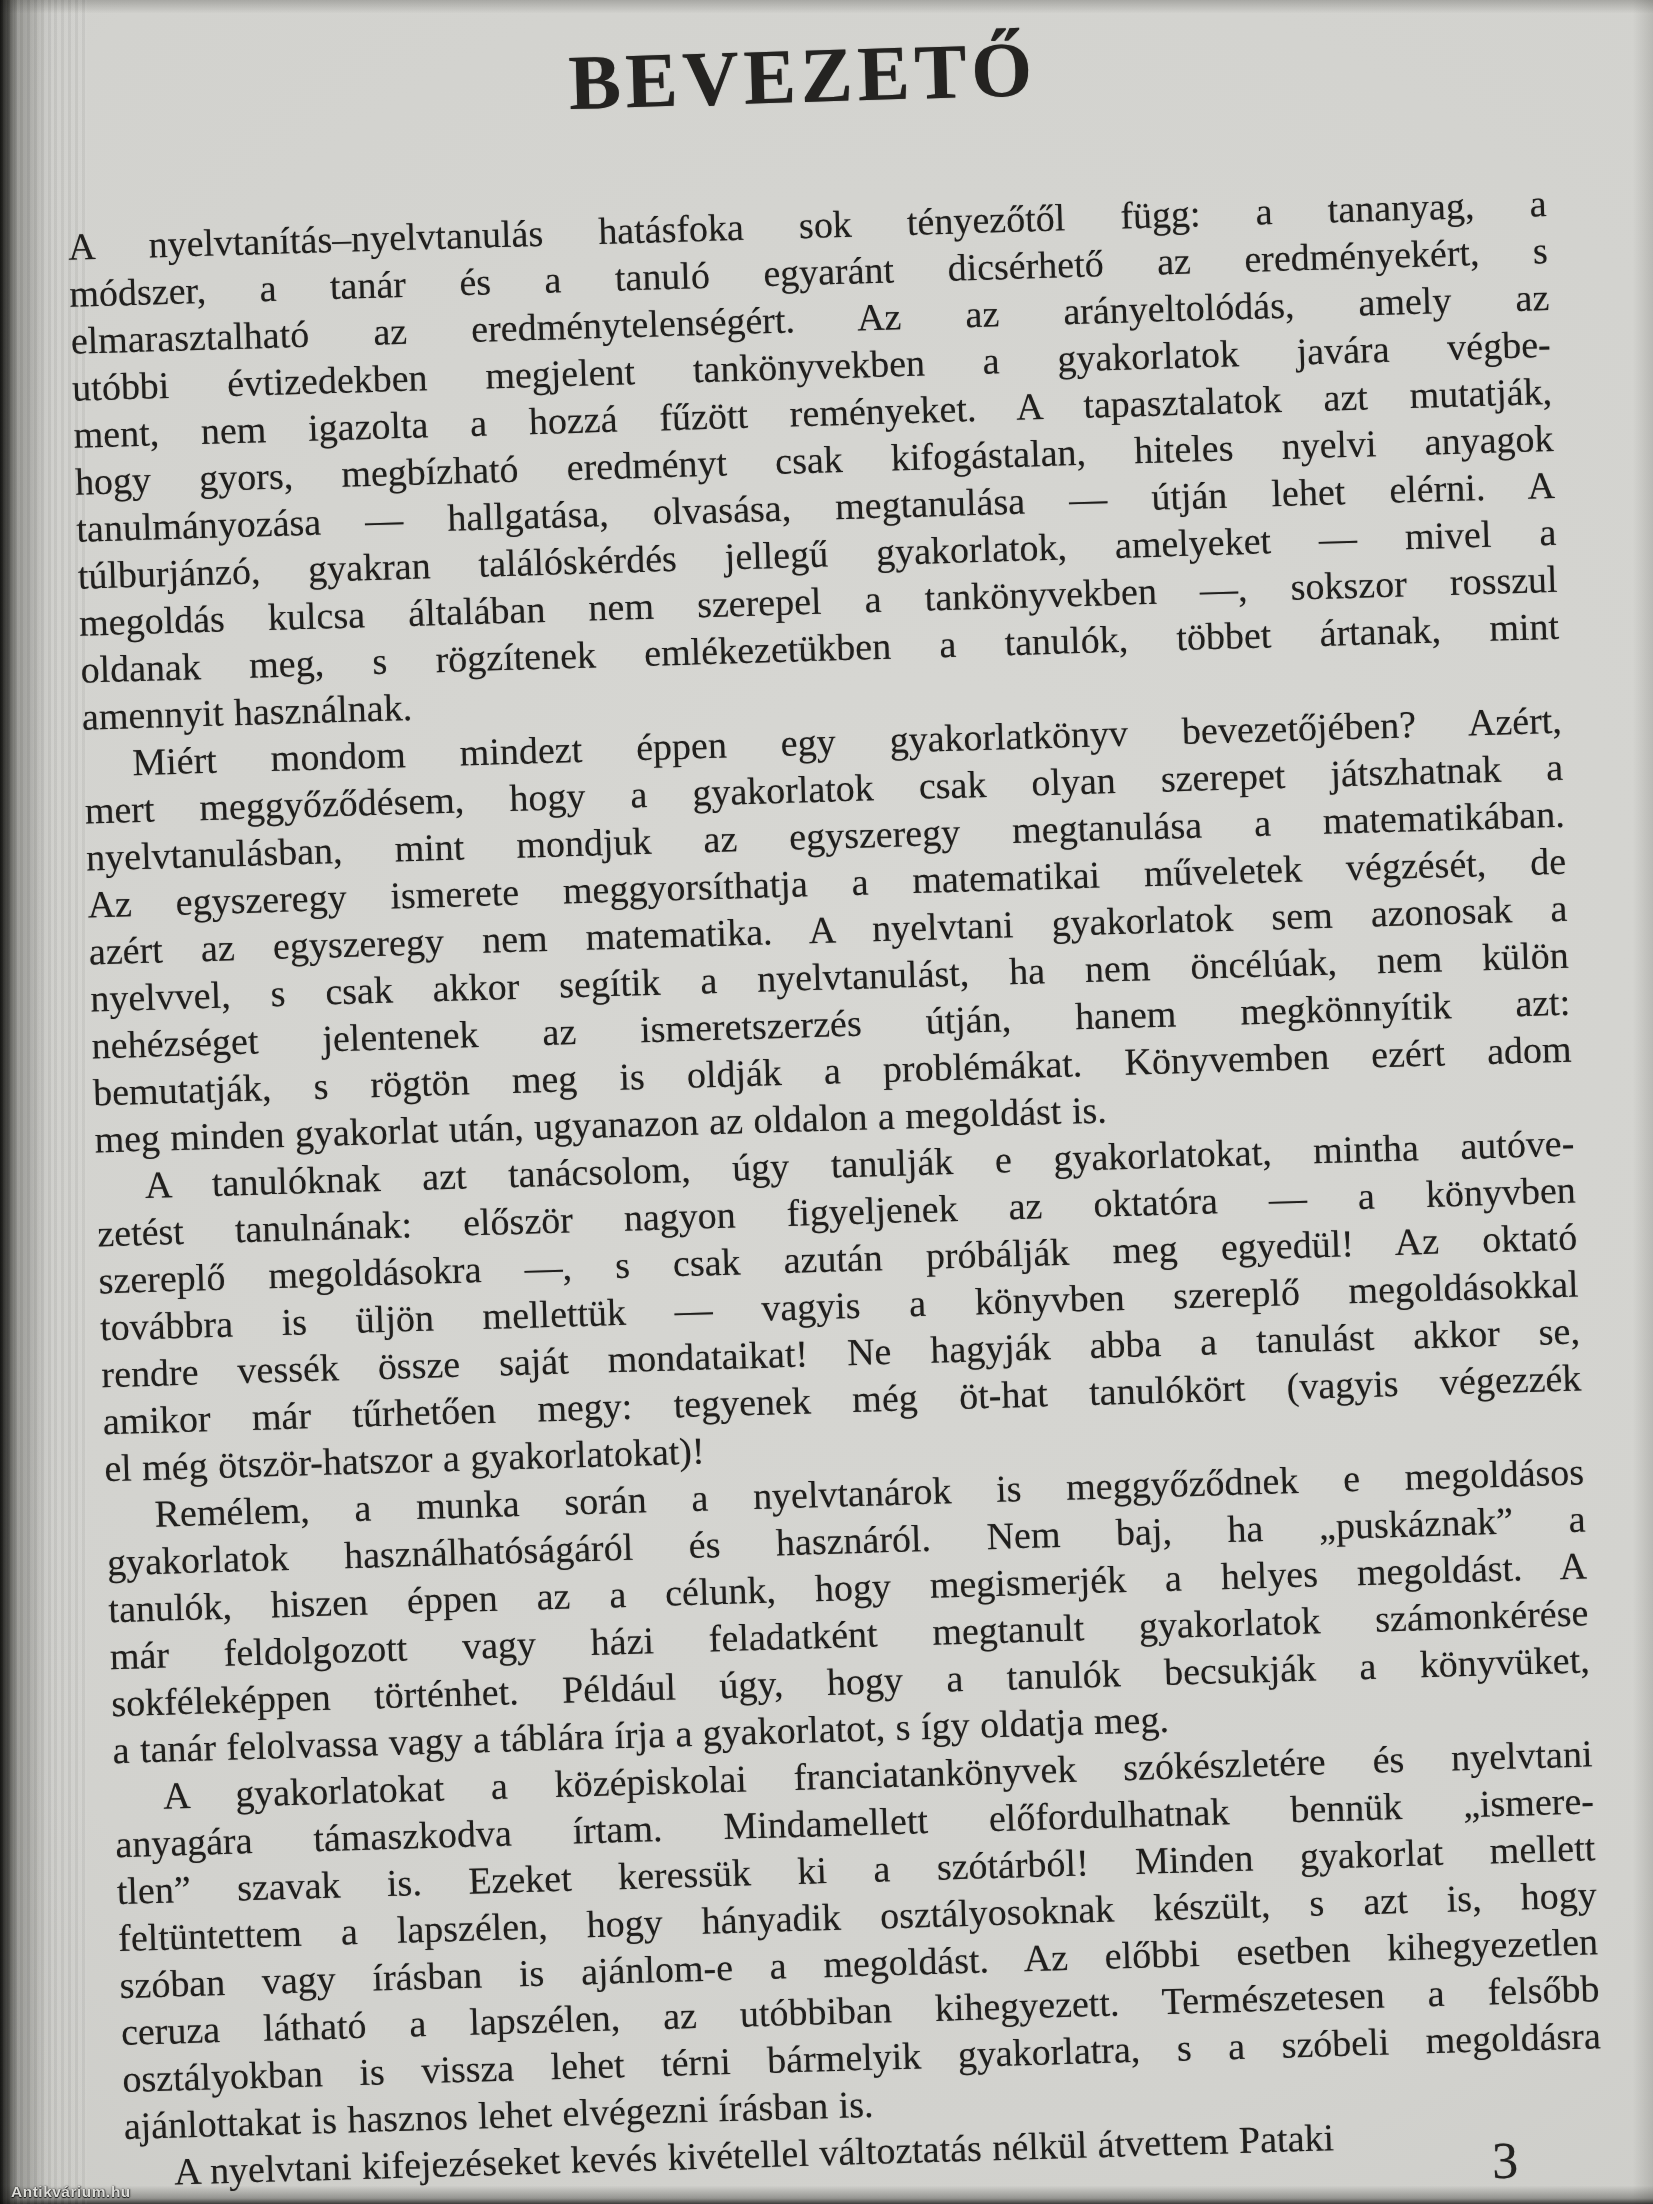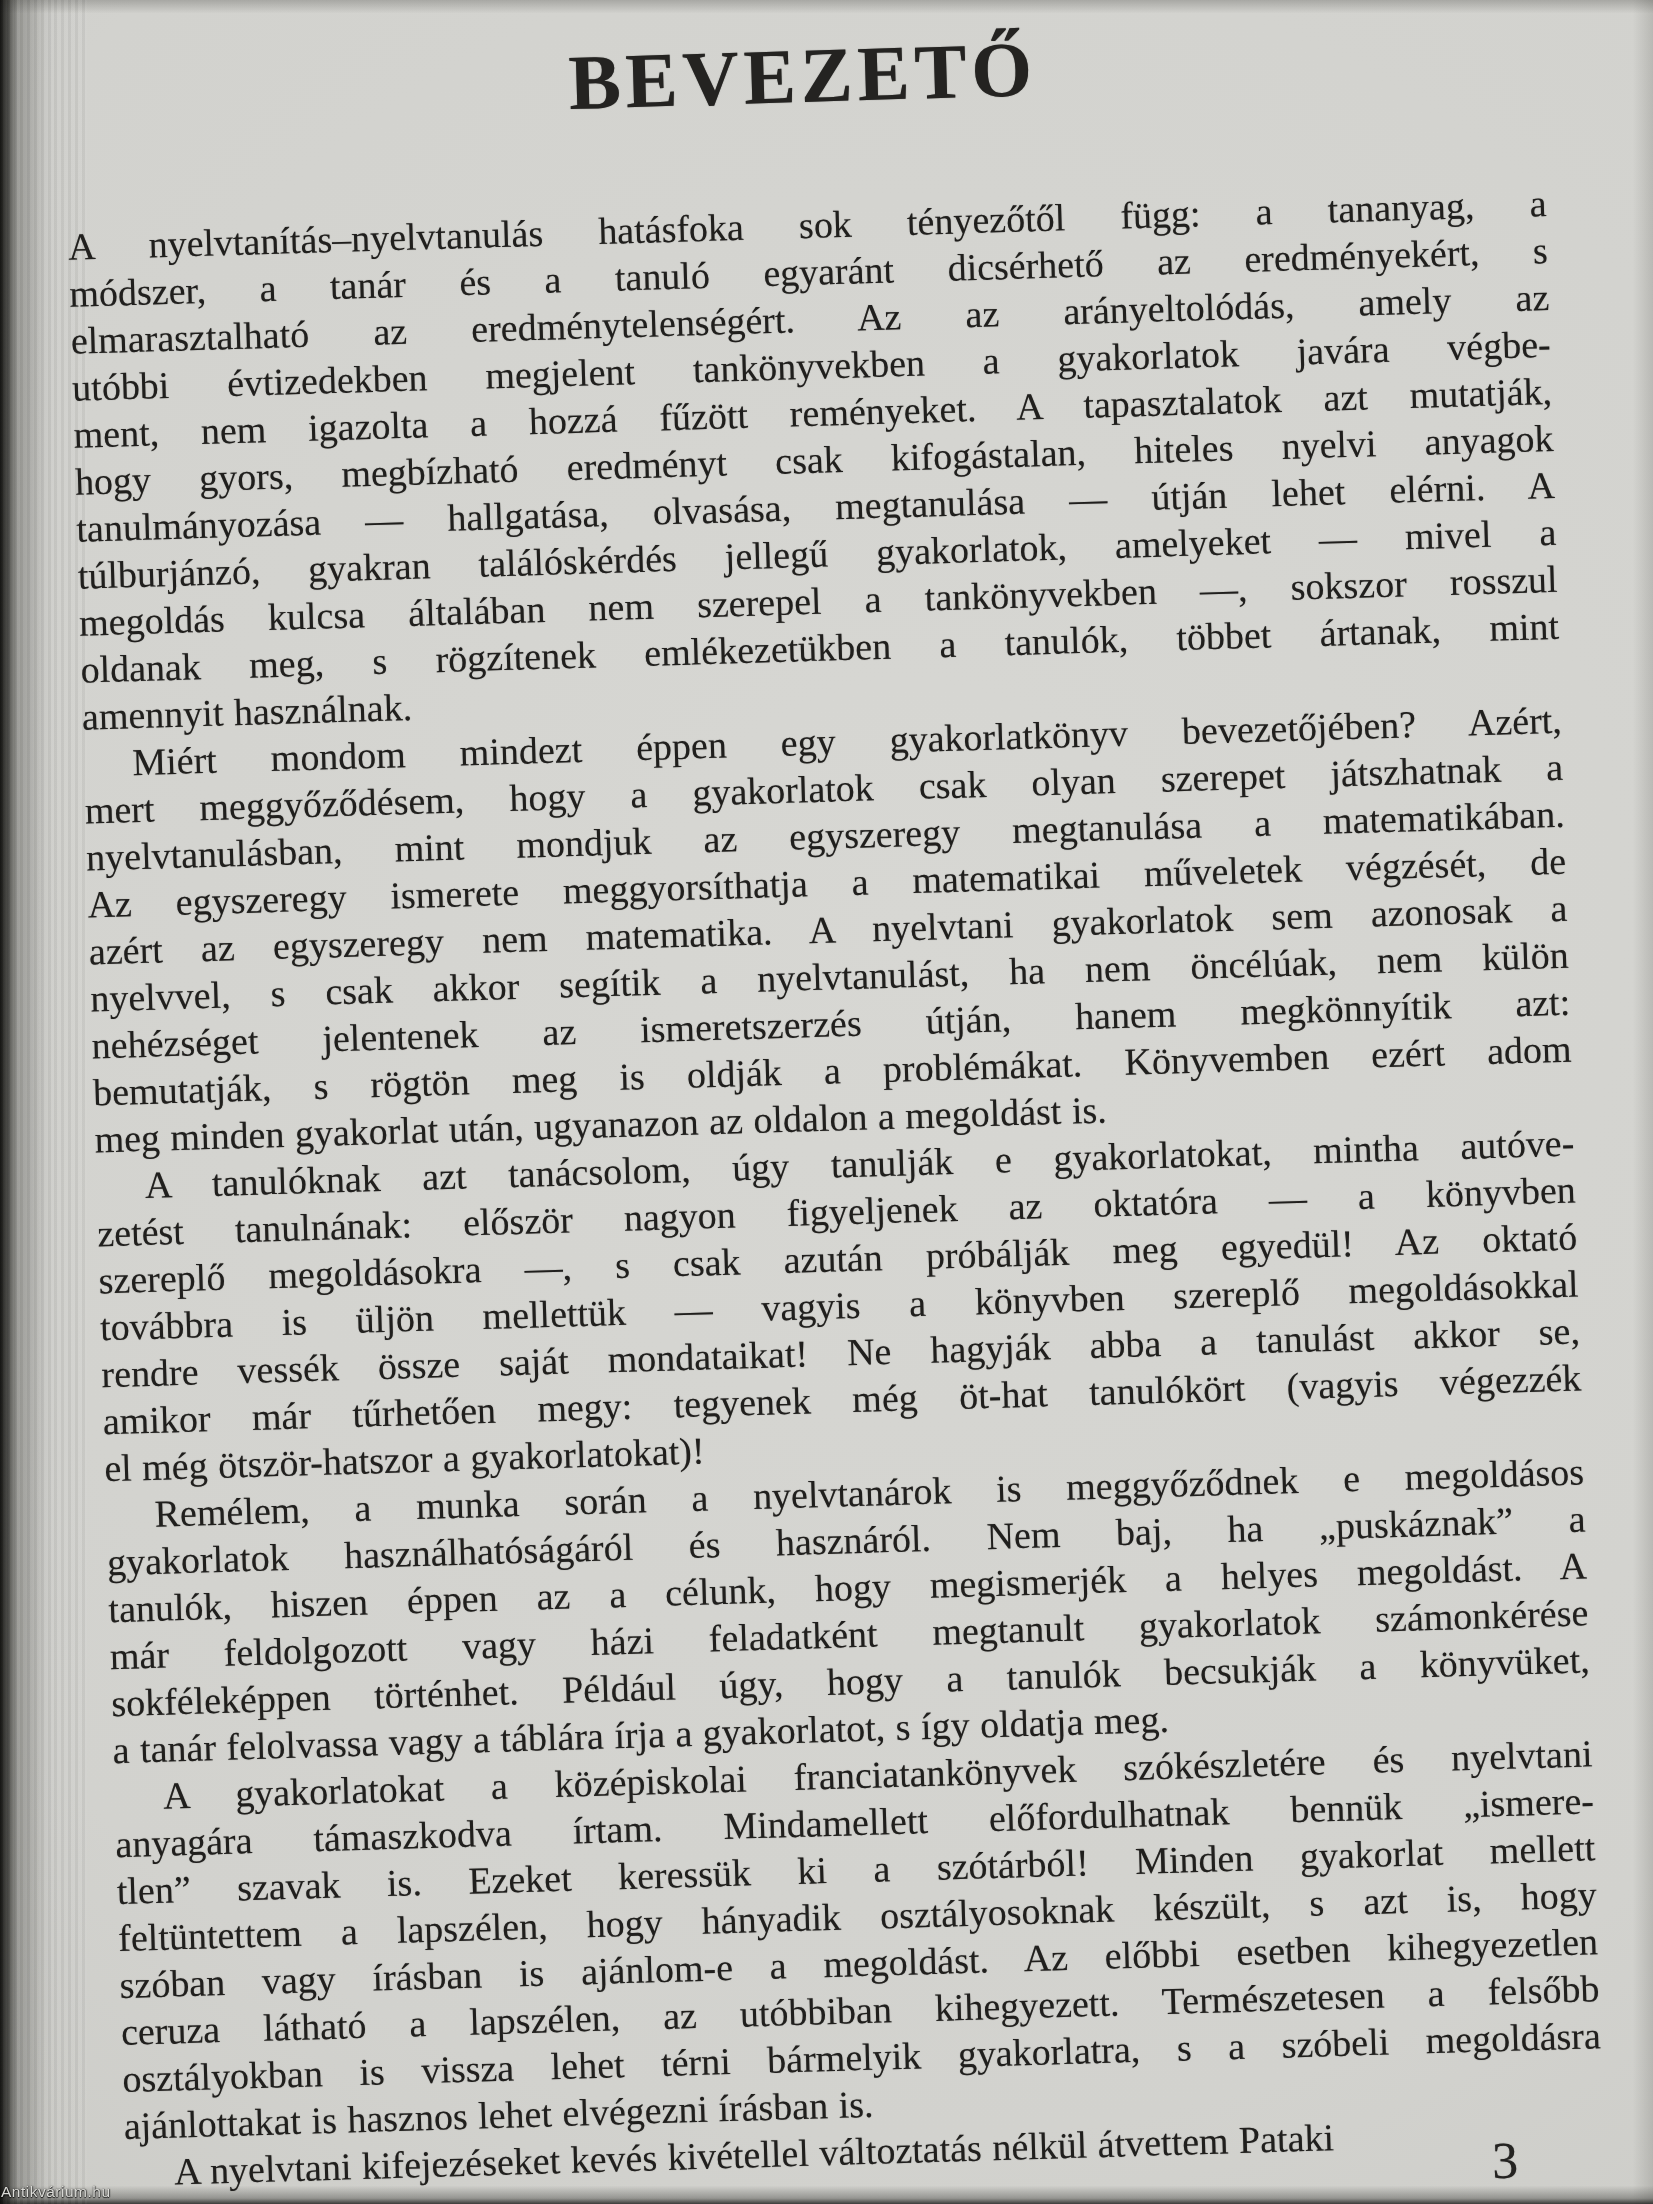--- a/index.html
+++ b/index.html
@@ -67,24 +67,24 @@
     position: absolute;
     right: 136px;
     bottom: 15.5px;
     font-size: 52px;
     color: #242321;
     transform: rotate(-1.5deg);
     text-shadow: 0 0 1px rgba(25,24,22,0.5);
   }
   .watermark {
     position: absolute;
-    left: 1px;
+    left: 11px;
     bottom: 3.9px;
     font-family: "Liberation Sans", "DejaVu Sans", sans-serif;
-    font-weight: normal;
+    font-weight: bold;
     font-size: 15.5px;
     letter-spacing: 0.5px;
     color: #dcdcd8;
     text-shadow: 0 1px 1px rgba(0,0,0,0.8), 0 0 1.9px rgba(0,0,0,0.55), 1px 0 1px rgba(0,0,0,0.45);
   }
 </style>
 </head>
 <body>
 
 <div class="page">

